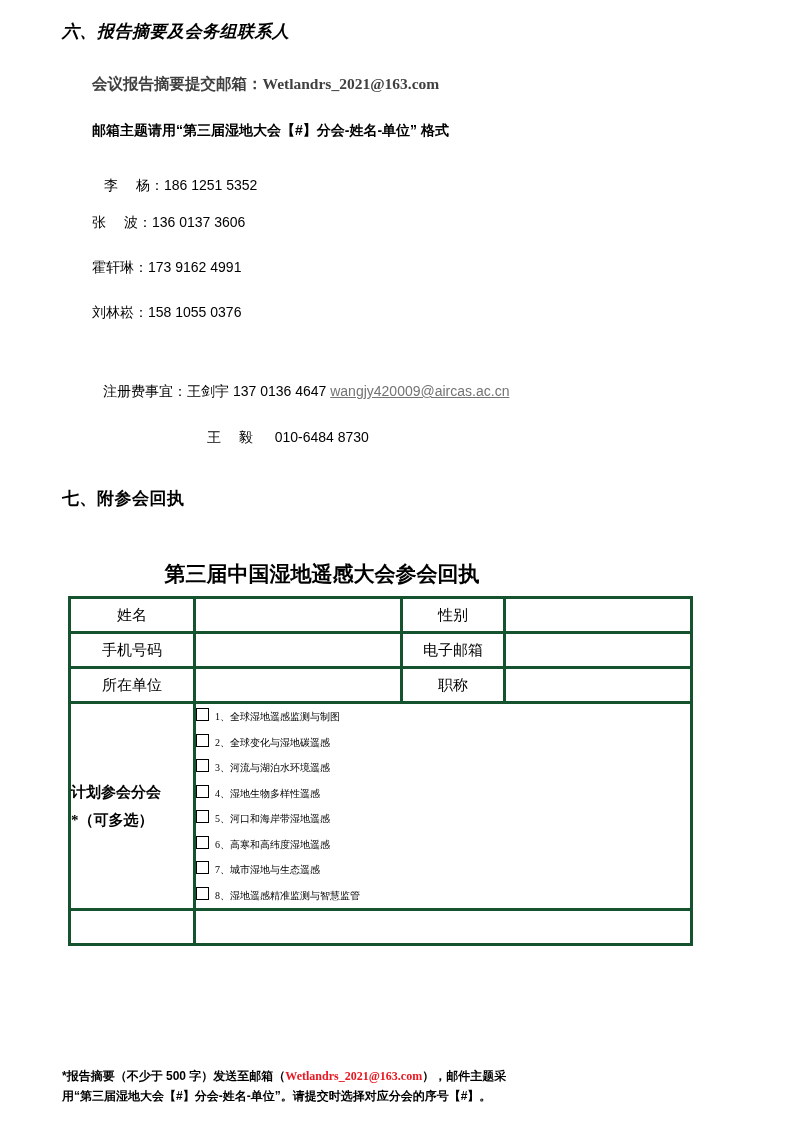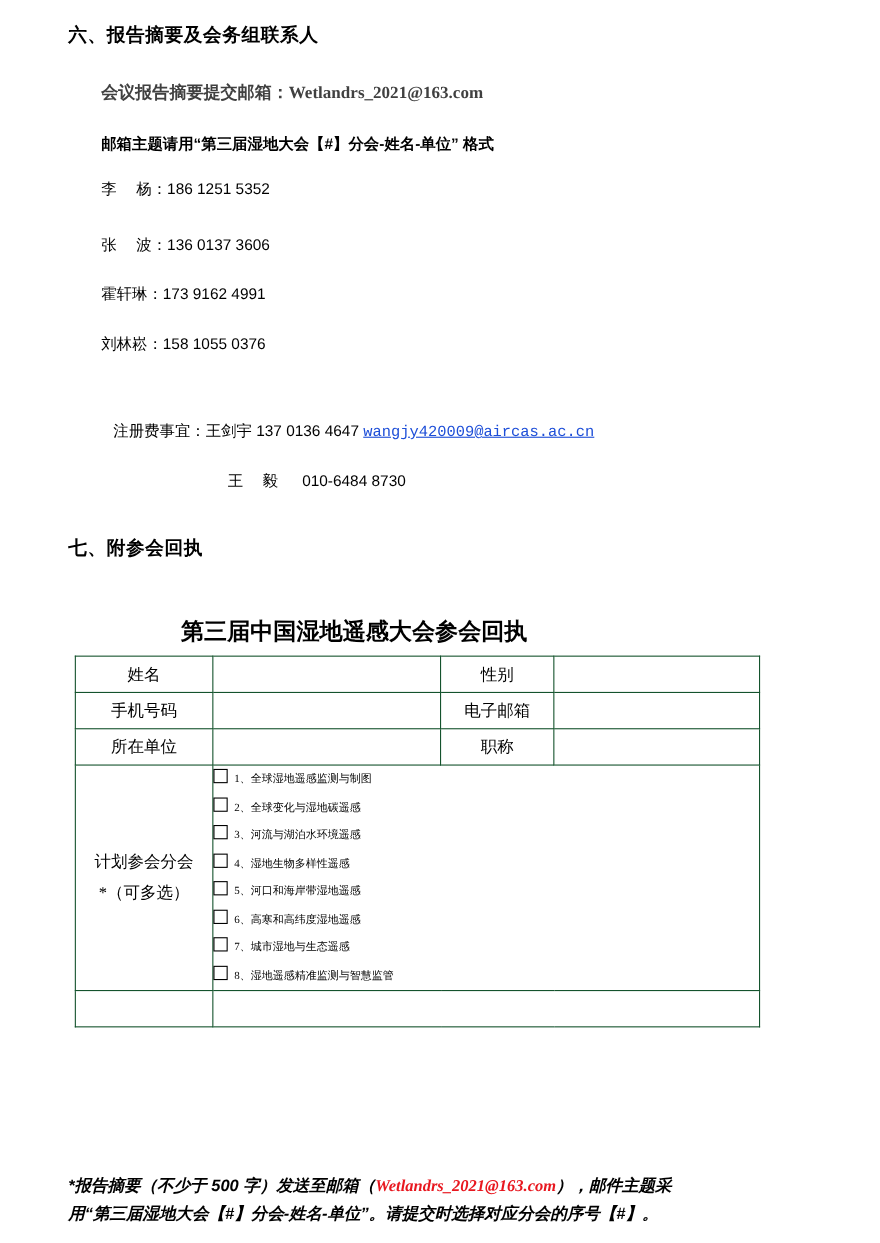--- a/index.html
+++ b/index.html
@@ -26,20 +26,21 @@
   .sec-heading {
     font-family: "Liberation Sans", sans-serif;
     font-weight: bold;
     font-size: 17px;
     letter-spacing: 0.5px;
   }
   #heading-six {
     position: absolute;
     left: 62px;
     top: 20px;
+    font-style: italic;
   }
   #heading-seven {
     position: absolute;
     left: 62px;
     top: 487px;
   }
 
   .email-line {
     position: absolute;
     left: 92px;
@@ -60,37 +61,37 @@
     text-align: right;
   }
 
   .contact {
     position: absolute;
     left: 92px;
     font-family: "Liberation Sans", sans-serif;
     font-size: 14px;
     white-space: pre;
   }
-  .c0 { top: 163px; }
+  .c0 { top: 177px; margin-left: 12px; }
   .c1 { top: 214px; }
   .c2 { top: 259px; }
   .c3 { top: 304px; }
 
   .reg-line {
     position: absolute;
     left: 103px;
     top: 383px;
     font-family: "Liberation Sans", sans-serif;
     font-size: 14px;
     white-space: pre;
   }
   .reg-link {
-    color: #1d4ed8;
+    color: #737373;
     text-decoration: underline;
-    font-family: Liberation Mono, monospace;
+    font-family: Liberation Sans, sans-serif;
   }
   .reg-line2 {
     position: absolute;
     left: 207px;
     top: 429px;
     font-family: "Liberation Sans", sans-serif;
     font-size: 14px;
     white-space: pre;
   }
 
@@ -107,42 +108,42 @@
 
   table.receipt {
     position: absolute;
     left: 68px;
     top: 596px;
     width: 622px;
     border-collapse: collapse;
     table-layout: fixed;
   }
   table.receipt td {
-    border: 1px solid #14532d;
+    border: 3px solid #14532d;
     font-family: "Liberation Serif", serif;
     font-size: 15px;
     padding: 0;
     height: 32px;
     vertical-align: middle;
   }
   td.lbl {
     text-align: center;
   }
   td.val {
     text-align: left;
   }
   .col-a { width: 125px; }
   .col-b { width: 207px; }
   .col-c { width: 103px; }
   .col-d { width: 187px; }
 
   td.sessions-label {
-    text-align: center;
     vertical-align: middle;
     line-height: 1.9;
+    font-weight: bold;
   }
   td.sessions-list {
     padding: 10px 0 10px 14px;
     vertical-align: top;
   }
   .sess-item {
     font-family: Liberation Serif, serif;
     font-size: 10px;
     line-height: 2.55;
     white-space: nowrap;
@@ -157,23 +158,22 @@
   }
   td.empty-row { height: 30px; }
 
   .footnote {
     position: absolute;
     left: 62px;
     top: 1067px;
     width: 700px;
     font-family: "Liberation Sans", sans-serif;
     font-weight: bold;
-    font-size: 15px;
+    font-size: 12px;
     line-height: 1.65;
-    font-style: italic;
   }
   .fn-red {
     color: #e8171f;
     font-family: "Liberation Serif", serif;
     font-weight: bold;
   }
 </style>
 </head>
 <body>
 

